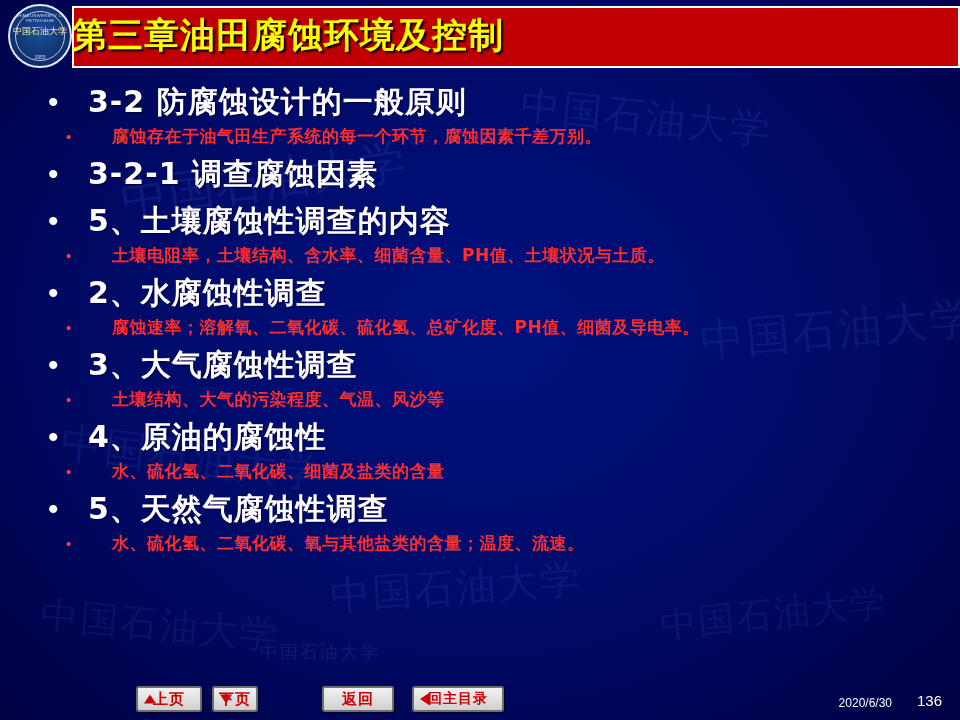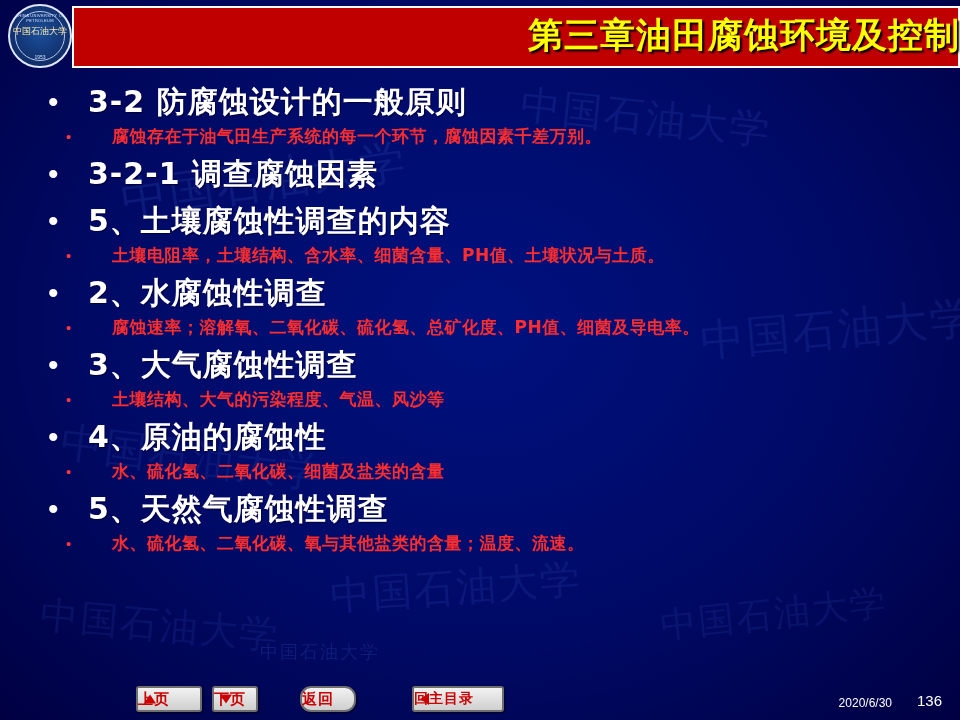--- a/index.html
+++ b/index.html
@@ -40,21 +40,21 @@
     height: 62px;
     background: #c00000;
     border: 2px solid #ffffff;
     box-sizing: border-box;
   }
   .header-title {
     position: absolute;
     left: 72px;
     top: 12px;
     width: 888px;
-    text-align: right;
+    text-align: left;
     font-family: "DejaVu Sans", sans-serif;
     font-weight: bold;
     font-size: 35px;
     color: #ffff00;
     letter-spacing: 1px;
     text-shadow: 2px 2px 2px #000;
   }
   .logo {
     position: absolute;
     left: 8px;
@@ -155,40 +155,40 @@
   .nav-btn {
     position: absolute;
     bottom: 8px;
     height: 26px;
     background: linear-gradient(#f2f2f2, #cfcfcf);
     border: 2px solid #6f6f6f;
     border-radius: 3px;
     box-shadow: 1px 1px 2px rgba(0,0,0,.6);
     display: flex;
     align-items: center;
-    justify-content: flex-start;
+    justify-content: center;
     box-sizing: border-box;
   }
   .nav-btn .lbl {
     font-family: "DejaVu Sans", sans-serif;
     font-size: 15px;
     font-weight: bold;
     color: #cc0000;
     letter-spacing: 1px;
   }
   .nav-btn .arrow {
     position: absolute;
     left: 6px;
     top: 50%;
     transform: translateY(-50%);
     width: 0; height: 0;
   }
   #btn-prev { left: 136px; width: 66px; }
   #btn-next { left: 212px; width: 46px; }
-  #btn-back { left: 300px; width: 56px; border-radius: 11px; }
+  #btn-back { left: 322px; width: 72px; }
   #btn-home { left: 412px; width: 92px; }
   #btn-home .lbl { font-size: 14px; }
   .arrow-up {
     border-left: 6px solid transparent;
     border-right: 6px solid transparent;
     border-bottom: 9px solid #cc0000;
   }
   .arrow-down {
     border-left: 6px solid transparent;
     border-right: 6px solid transparent;

